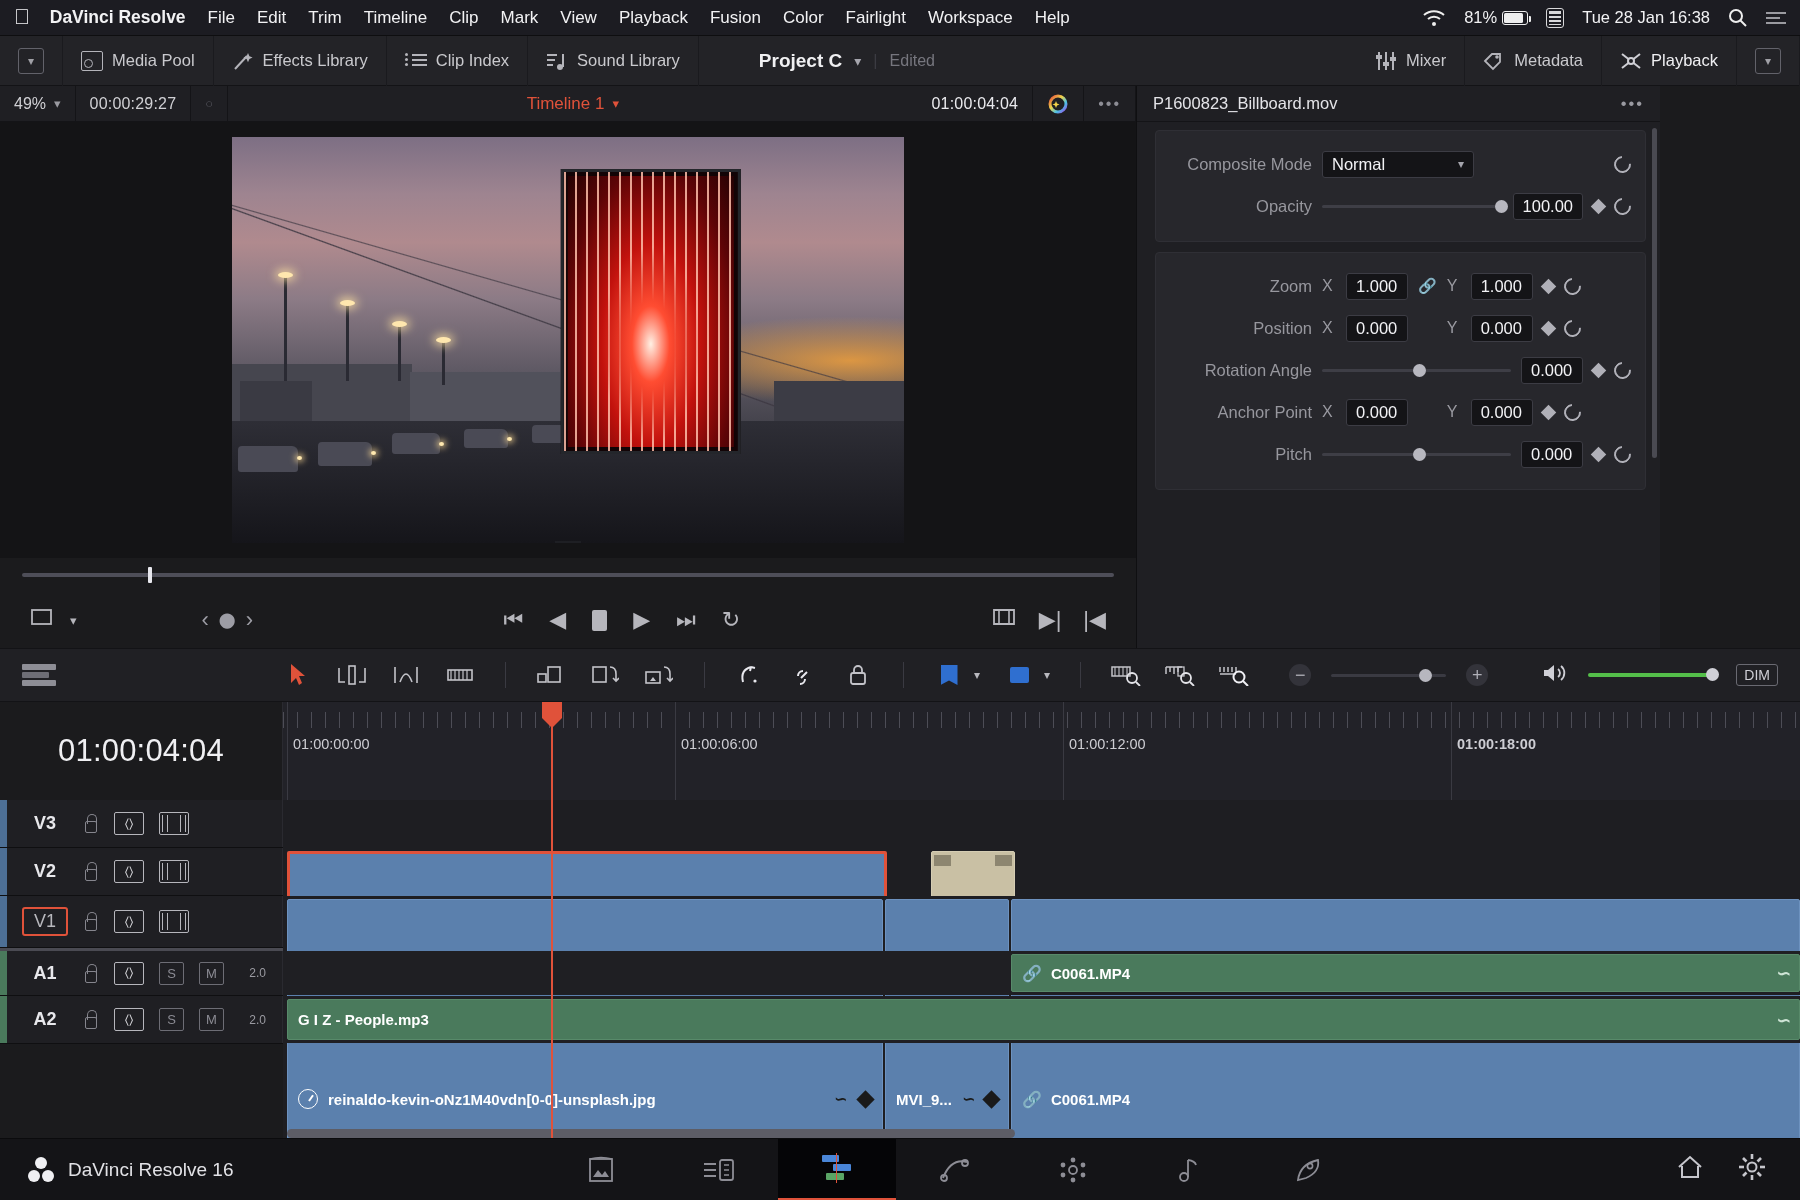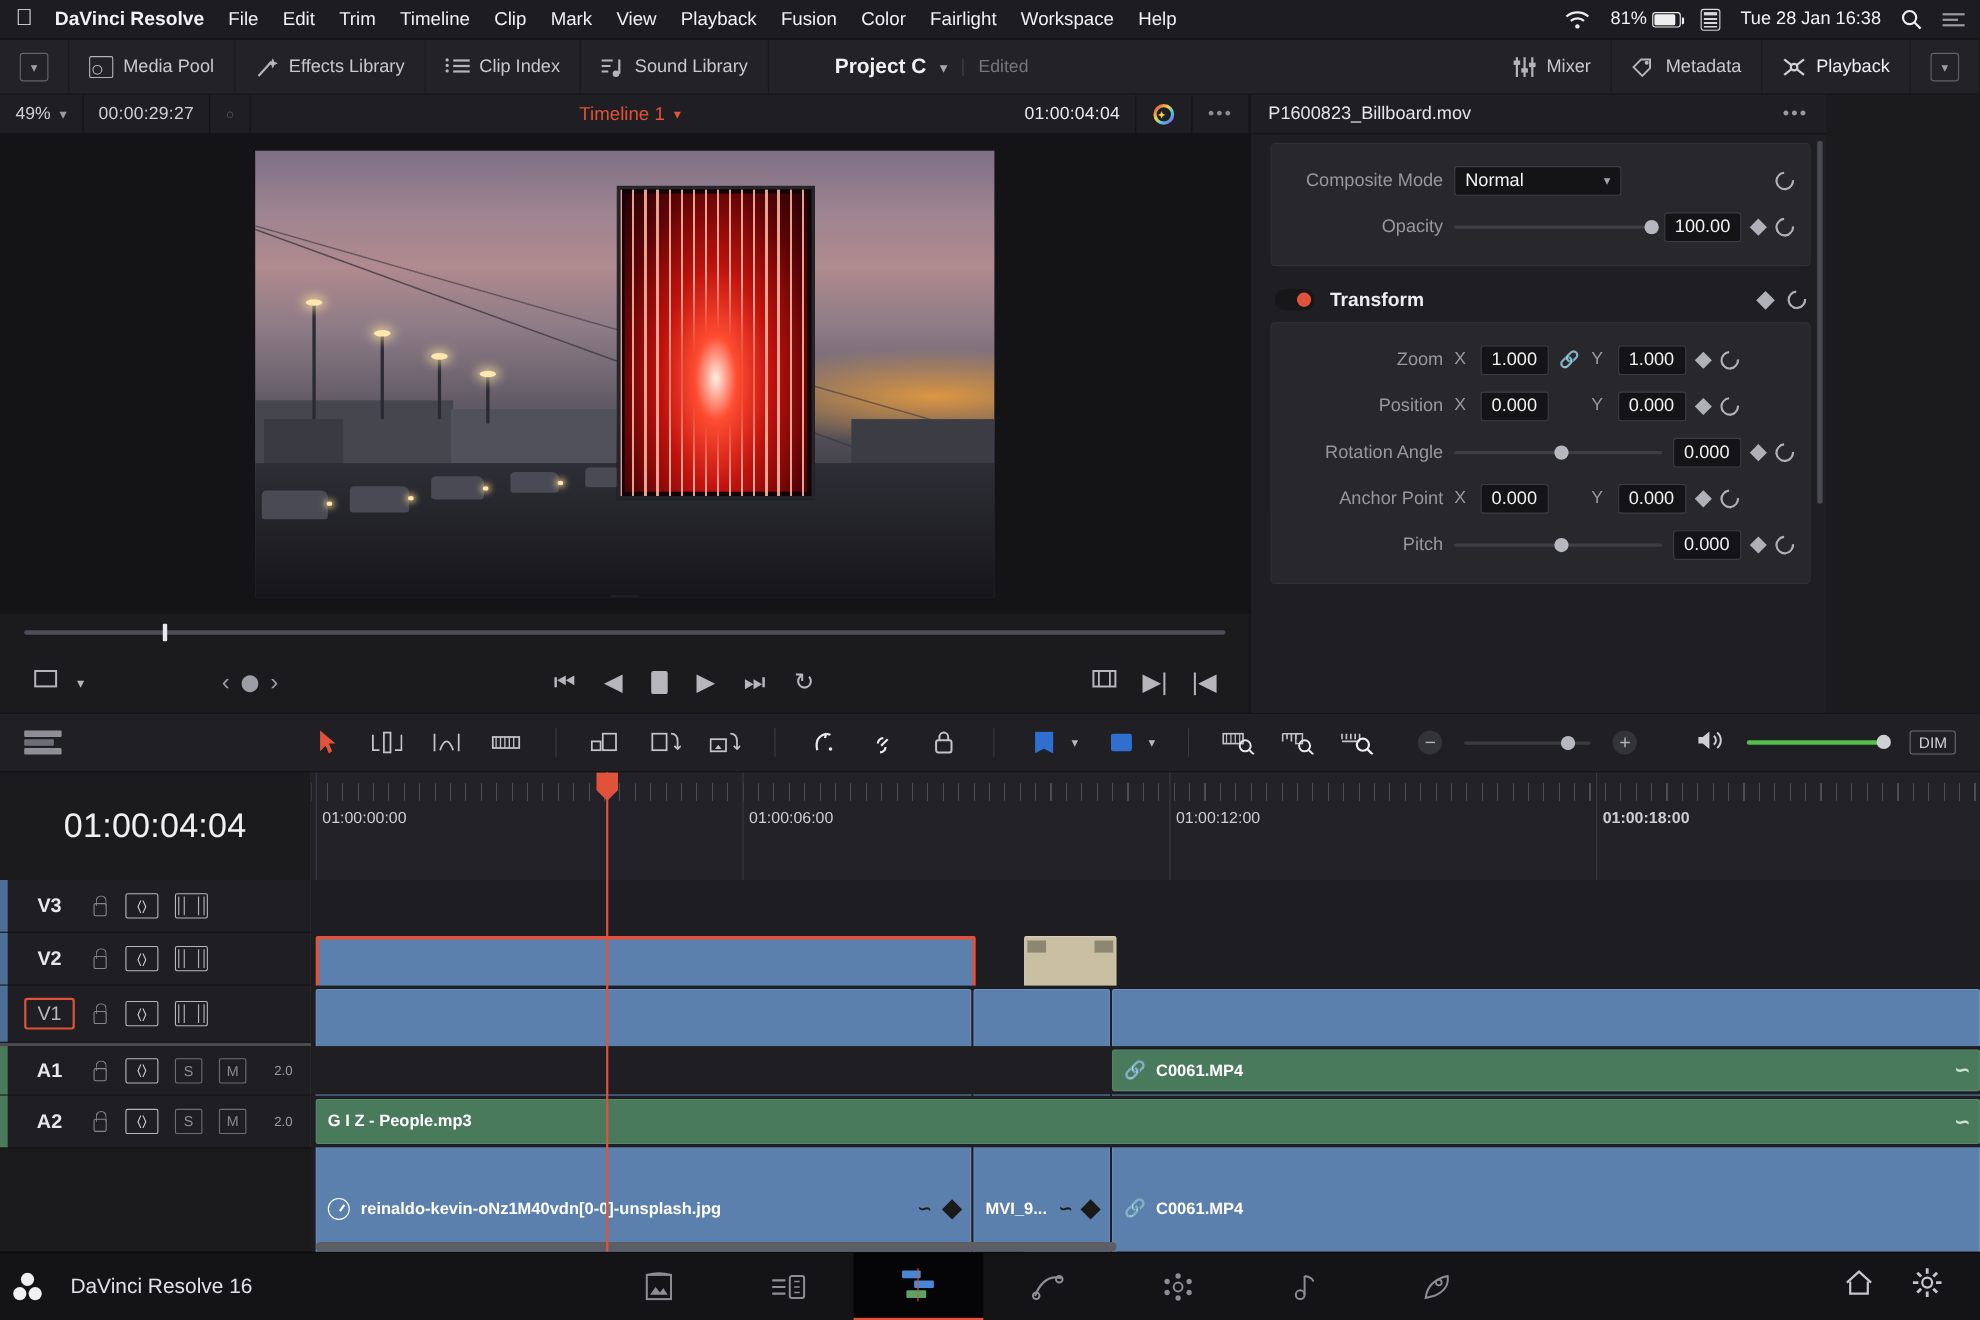--- a/index.html
+++ b/index.html
@@ -183,21 +183,21 @@
   .clip .link{font-size:16px;}
   .kfi{width:13px;height:13px;background:#1a1a1a;transform:rotate(45deg);}
   .curve{font-size:15px;color:#1a1a1a;font-weight:bold;}
   .corner{position:absolute;top:3px;width:17px;height:11px;background:#8d8670;}
   .awave{position:absolute;right:8px;top:50%;transform:translateY(-50%);color:#cfe4d6;font-size:17px;}
   .hscroll{position:absolute;left:283px;right:0;bottom:0;height:9px;}
   .hscroll .bar{position:absolute;left:4px;width:48%;height:9px;background:#5d5d66;border-radius:5px;}
 
   
   .botbar{height:62px;background:#141417;display:flex;align-items:center;flex:0 0 62px;border-top:1px solid #0b0b0d;}
-  .logo{display:flex;align-items:center;gap:26px;padding-left:12px;color:#e2e2e6;font-size:19px;}
+  .logo{display:flex;align-items:center;gap:14px;padding-left:28px;color:#e2e2e6;font-size:19px;}
   .dots3{width:26px;height:26px;position:relative;}
   .dots3 i{position:absolute;width:12px;height:12px;border-radius:50%;background:#f0f0f3;}
   .dots3 i:nth-child(1){left:7px;top:0;} .dots3 i:nth-child(2){left:0;top:13px;} .dots3 i:nth-child(3){left:14px;top:13px;}
   .pages{flex:1;display:flex;align-items:center;justify-content:center;gap:0;height:62px;}
   .page{width:118px;height:62px;display:flex;align-items:center;justify-content:center;color:#8d8d95;font-size:26px;}
   .page.active{background:#050507;border-bottom:3px solid #e0523a;}
   .botright{display:flex;align-items:center;gap:34px;padding-right:34px;color:#c6c6cc;font-size:24px;}
   .edit-ico{width:30px;height:26px;position:relative;}
   .edit-ico i{position:absolute;height:7px;border-radius:1px;}
   .edit-ico i:nth-child(1){left:0;top:0;width:17px;background:#4a86d8;}
@@ -459,28 +459,20 @@
             <span class="plabel">Opacity</span>
             <span class="slider">
                 <span class="knob" style="left:96%"></span>
               </span>
             <span class="numbox">100.00</span>
             <span class="kf-d"></span>
             <span class="reset-ico"></span>
           </div>
         </div>
 
-        <div class="sec-head">
-          <span class="toggle">
-              <span class="knob"></span>
-            </span>
-          <span class="sec-title">Transform</span>
-          <span class="kf-d"></span>
-          <span class="reset-ico"></span>
-        </div>
         <div class="panel">
           <div class="prow">
             <span class="plabel">Zoom</span>
             <span class="axis">X</span>
             <span class="numbox">1.000</span>
             <span class="link-ico">🔗</span>
             <span class="axis">Y</span>
             <span class="numbox">1.000</span>
             <span class="kf-d"></span>
             <span class="reset-ico"></span>

